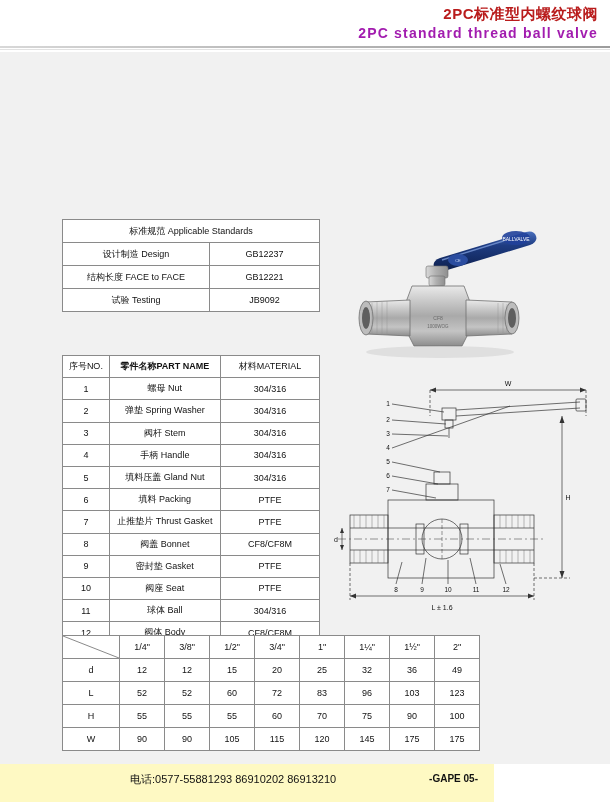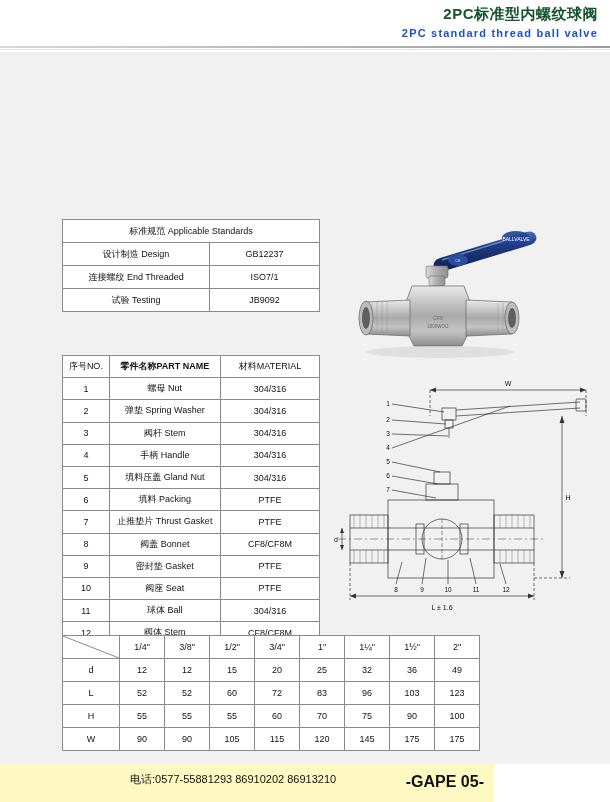--- a/index.html
+++ b/index.html
@@ -28,28 +28,28 @@
   .header-titles {
     position: absolute;
     right: 12px;
     top: 4px;
     text-align: right;
   }
   .title-cn {
     font-size: 15px;
     font-weight: bold;
     letter-spacing: 0.5px;
-    color: #14532d;
+    color: #b91c1c;
     line-height: 20px;
   }
   .title-en {
-    font-size: 11px;
+    font-size: 14px;
     font-weight: bold;
     letter-spacing: 1.2px;
-    color: #1d4ed8;
+    color: #a21caf;
     line-height: 18px;
   }
   .header-rule {
     position: absolute;
     left: 0; top: 46px;
     width: 610px;
     height: 2px;
     background: linear-gradient(to right, #d8d8d8 0%, #bdbdbd 40%, #9c9c9c 100%);
   }
   .header-rule2 {
@@ -150,23 +150,23 @@
   }
   .footer-phone {
     position: absolute;
     left: 130px;
     top: 8px;
     font-size: 11px;
     color: #111;
   }
   .footer-code {
     position: absolute;
-    right: 10px;
+    right: 16px;
     top: 9px;
-    font-size: 16px;
+    font-size: 10px;
     font-weight: bold;
     color: #111;
   }
 
   
   .photo {
     position: absolute;
     left: 330px;
     top: 118px;
     width: 250px;
@@ -265,22 +265,22 @@
   <table class="standards-table">
     <tbody>
         <tr>
       <td class="th-full" colspan="2">标准规范 Applicable Standards</td>
     </tr>
     <tr>
       <td class="col-a">设计制造 Design</td>
       <td class="col-b">GB12237</td>
     </tr>
     <tr>
-      <td class="col-a">连接螺纹 End Threaded</td>
-      <td class="col-b">ISO7/1</td>
+      <td class="col-a">结构长度 FACE to FACE</td>
+      <td class="col-b">GB12221</td>
     </tr>
     <tr>
       <td class="col-a">试验 Testing</td>
       <td class="col-b">JB9092</td>
     </tr>
   </tbody>
     </table>
 
   <table class="parts-table">
     <tbody>
@@ -339,21 +339,21 @@
       <td>阀座 Seat</td>
       <td>PTFE</td>
     </tr>
     <tr>
       <td>11</td>
       <td>球体 Ball</td>
       <td>304/316</td>
     </tr>
     <tr>
       <td>12</td>
-      <td>阀体 Stem</td>
+      <td>阀体 Body</td>
       <td>CF8/CF8M</td>
     </tr>
   </tbody>
     </table>
 
   <div class="drawing">
     <svg width="268" height="255" viewBox="0 0 268 255" xmlns="http://www.w3.org/2000/svg" font-family="Liberation Sans, sans-serif">
       <g stroke="#333" fill="none" stroke-width="0.7">
 
         <line x1="100" y1="18" x2="256" y2="18"></line>

